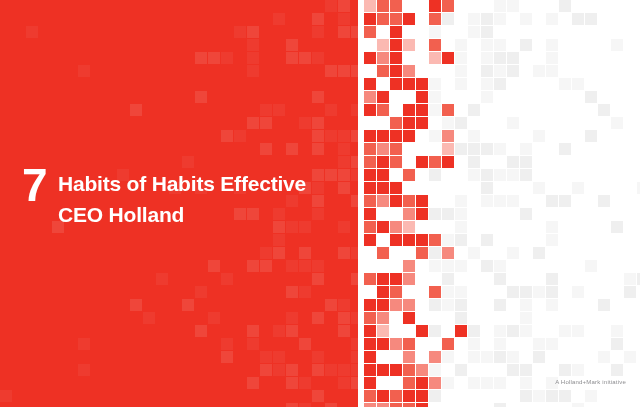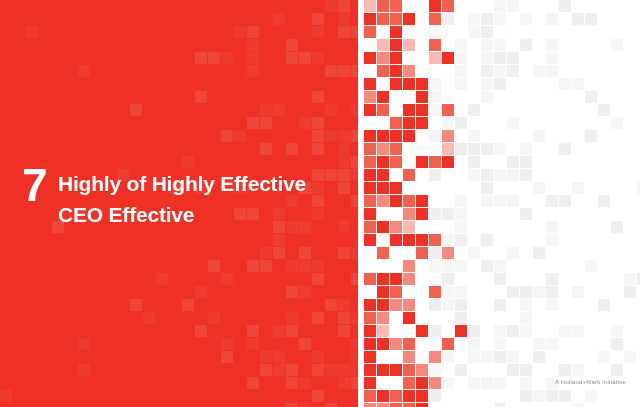--- a/index.html
+++ b/index.html
@@ -518,22 +518,22 @@
       <div class="tile" style="left: 390px; top: 403px; width: 11.5px; height: 11.5px; background: rgb(242, 96, 79);"></div>
       <div class="tile" style="left: 403px; top: 403px; width: 11.5px; height: 11.5px; background: rgb(242, 96, 79);"></div>
       <div class="tile" style="left: 416px; top: 403px; width: 11.5px; height: 11.5px; background: rgb(238, 49, 36);"></div>
       <div class="tile" style="left: 494px; top: 403px; width: 11.5px; height: 11.5px; background: rgb(239, 239, 239);"></div>
       <div class="tile" style="left: 572px; top: 403px; width: 11.5px; height: 11.5px; background: rgb(246, 246, 246);"></div>
     </div>
 
   <div id="headline">
     <div id="big-number">7</div>
     <div id="title-lines">
-      <div class="title-line">Highly of Highly Effective</div>
-      <div class="title-line">CEO Effective</div>
+      <div class="title-line">Habits of Habits Effective</div>
+      <div class="title-line">CEO Holland</div>
     </div>
   </div>
 
   <div id="logo">
     <div id="logo-tag">A Holland+Mark initiative</div>
   </div>
 
 </div>
 
 </body></html>

